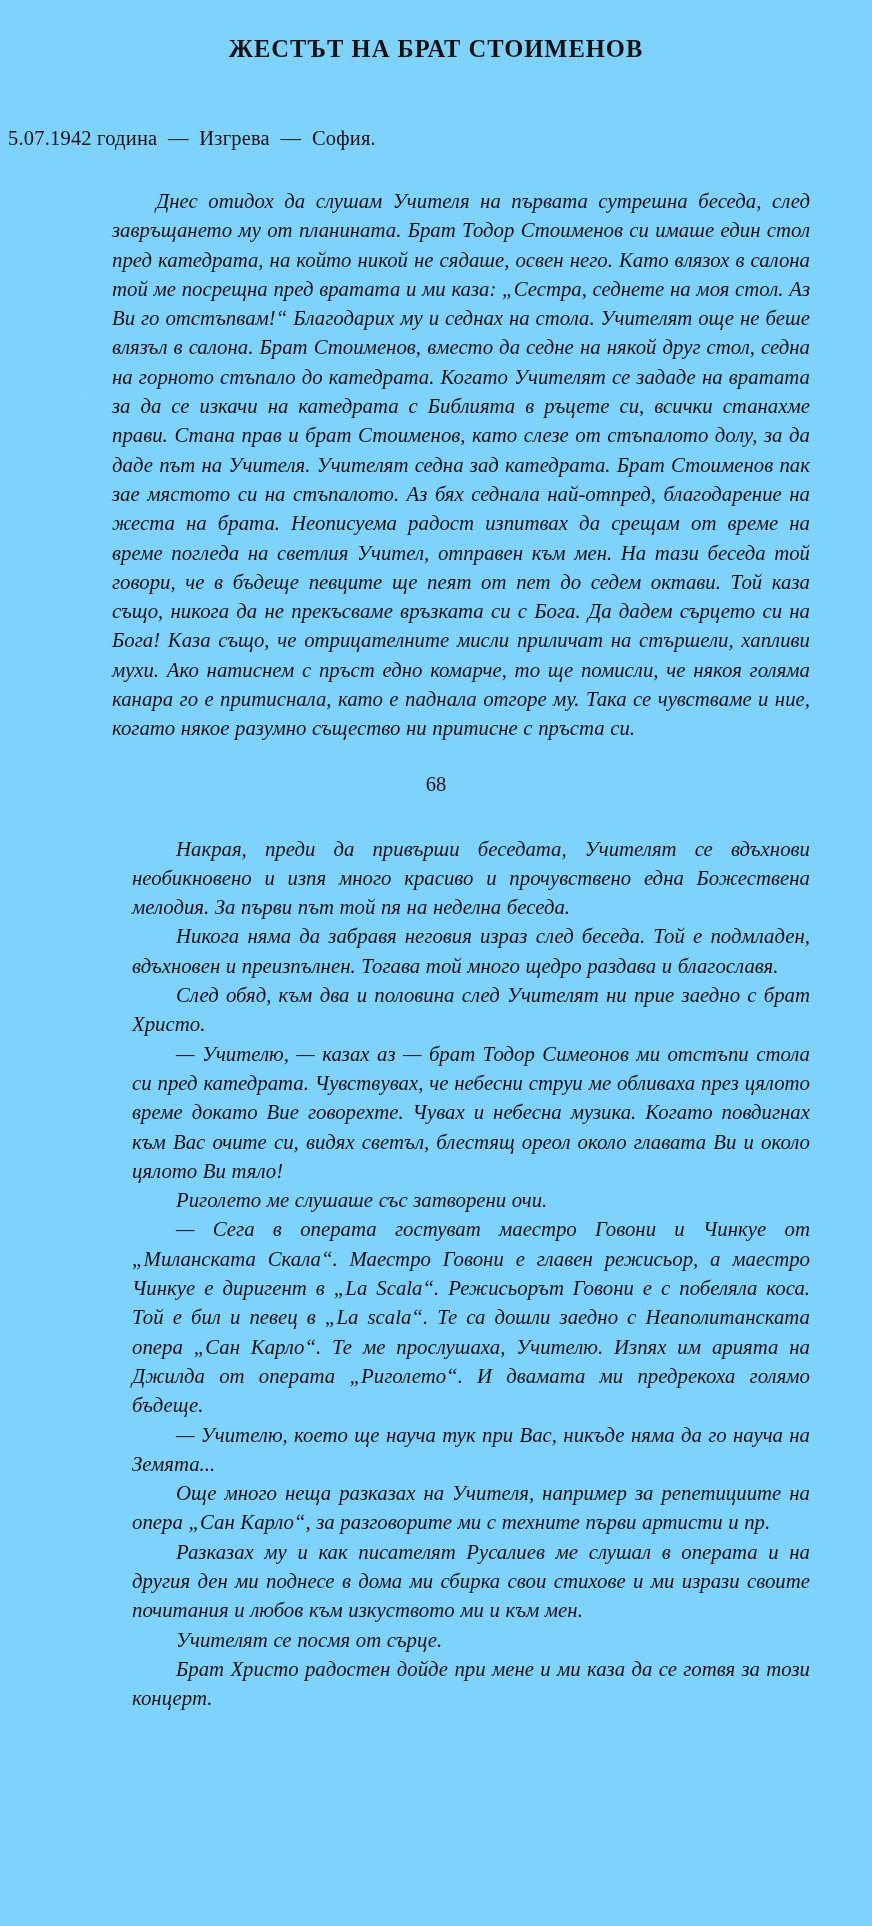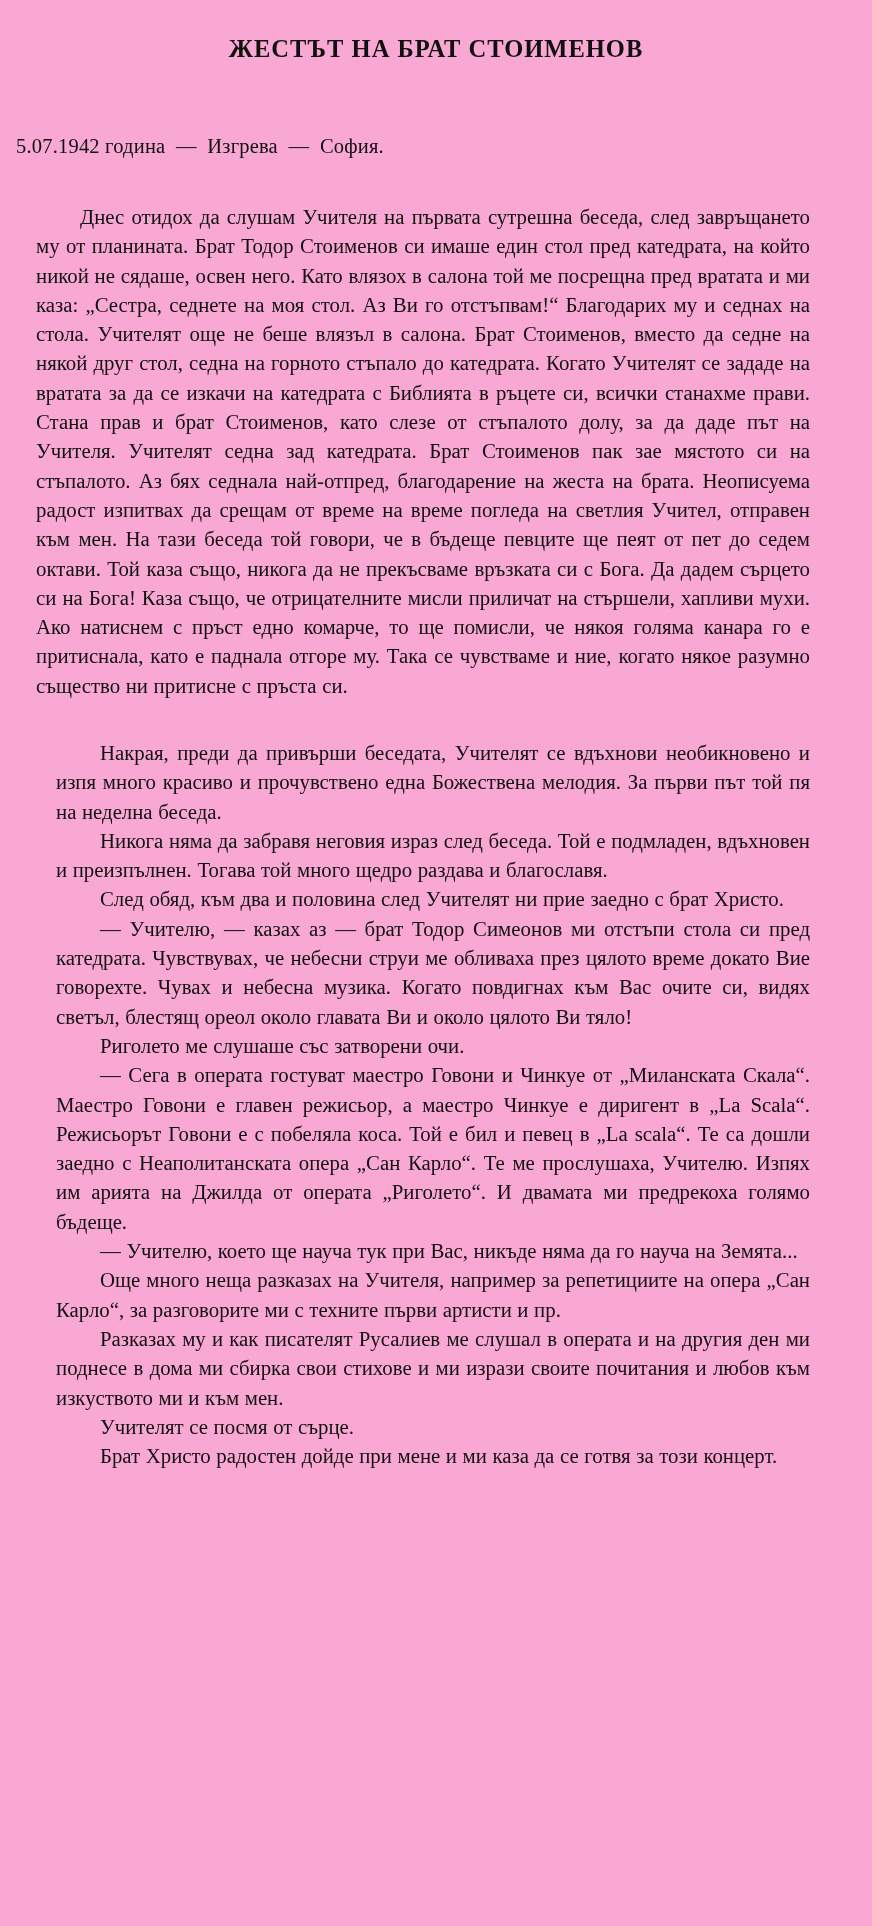--- a/index.html
+++ b/index.html
@@ -14,21 +14,21 @@
     color: #111111;
     position: relative;
     overflow: hidden;
   }
   .page {
     width: 872px;
     height: 1926px;
     box-sizing: border-box;
     padding: 0;
     position: relative;
-    background: #f9a8d4;
+    background: #7dd3fc;
   }
   .scan-noise {
     position: absolute;
     inset: 0;
     pointer-events: none;
     opacity: 0.035;
     background:
       radial-gradient(circle at 12% 18%, #000 0.5px, transparent 0.6px),
       radial-gradient(circle at 47% 63%, #000 0.5px, transparent 0.6px),
       radial-gradient(circle at 78% 31%, #000 0.5px, transparent 0.6px),
@@ -42,31 +42,32 @@
     text-align: center;
     font-weight: bold;
     font-size: 24.5px;
     letter-spacing: 1.0px;
     margin: 0;
     padding-top: 36px;
     line-height: 1.1;
   }
 
   .dateline {
-    margin: 16px;
+    margin: 8px;
     padding-top: 56px;
     font-size: 20.5px;
     letter-spacing: 0.2px;
     white-space: pre;
   }
 
   .body-block {
-    padding-left: 36px;
+    padding-left: 112px;
     padding-right: 62px;
     padding-top: 28px;
+    font-style: italic;
   }
   .body-block p {
     margin: 0;
     font-size: 20.8px;
     line-height: 29.3px;
     text-align: justify;
     text-indent: 44px;
     text-justify: inter-word;
     word-spacing: 0.4px;
     hyphens: manual;
@@ -96,20 +97,21 @@
   <div class="scan-noise"></div>
 
   <h1 class="chapter-title">ЖЕСТЪТ НА БРАТ СТОИМЕНОВ</h1>
 
   <p class="dateline">5.07.1942 година  —  Изгрева  —  София.</p>
 
   <div class="body-block">
     <p>Днес отидох да слушам Учителя на първата сутрешна беседа, след завръщането му от планината. Брат Тодор Стоименов си имаше един стол пред катедрата, на който никой не сядаше, освен него. Като влязох в салона той ме посрещна пред вратата и ми каза: „Сестра, седнете на моя стол. Аз Ви го отстъпвам!“ Благодарих му и седнах на стола. Учителят още не беше влязъл в салона. Брат Стоименов, вместо да седне на някой друг стол, седна на горното стъпало до катедрата. Когато Учителят се зададе на вратата за да се изкачи на катедрата с Библията в ръцете си, всички станахме прави. Стана прав и брат Стоименов, като слезе от стъпалото долу, за да даде път на Учителя. Учителят седна зад катедрата. Брат Стоименов пак зае мястото си на стъпалото. Аз бях седнала най-отпред, благодарение на жеста на брата. Неописуема радост изпитвах да срещам от време на време погледа на светлия Учител, отправен към мен. На тази беседа той говори, че в бъдеще певците ще пеят от пет до седем октави. Той каза също, никога да не прекъсваме връзката си с Бога. Да дадем сърцето си на Бога! Каза също, че отрицателните мисли приличат на стършели, хапливи мухи. Ако натиснем с пръст едно комарче, то ще помисли, че някоя голяма канара го е притиснала, като е паднала отгоре му. Така се чувстваме и ние, когато някое разумно същество ни притисне с пръста си.</p>
   </div>
 
+  <p class="folio">68</p>
 
   <div class="page-break-gap"></div>
 
   <div class="body-block second">
     <p>Накрая, преди да привърши беседата, Учителят се вдъхнови необикновено и изпя много красиво и прочувствено една Божествена мелодия. За първи път той пя на неделна беседа.</p>
     <p>Никога няма да забравя неговия израз след беседа. Той е подмладен, вдъхновен и преизпълнен. Тогава той много щедро раздава и благославя.</p>
     <p>След обяд, към два и половина след Учителят ни прие заедно с брат Христо.</p>
     <p>— Учителю, — казах аз — брат Тодор Симеонов ми отстъпи стола си пред катедрата. Чувствувах, че небесни струи ме обливаха през цялото време докато Вие говорехте. Чувах и небесна музика. Когато повдигнах към Вас очите си, видях светъл, блестящ ореол около главата Ви и около цялото Ви тяло!</p>
     <p>Риголето ме слушаше със затворени очи.</p>
     <p>— Сега в операта гостуват маестро Говони и Чинкуе от „Миланската Скала“. Маестро Говони е главен режисьор, а маестро Чинкуе е диригент в „La Scala“. Режисьорът Говони е с побеляла коса. Той е бил и певец в „La scala“. Те са дошли заедно с Неаполитанската опера „Сан Карло“. Те ме прослушаха, Учителю. Изпях им арията на Джилда от операта „Риголето“. И двамата ми предрекоха голямо бъдеще.</p>

